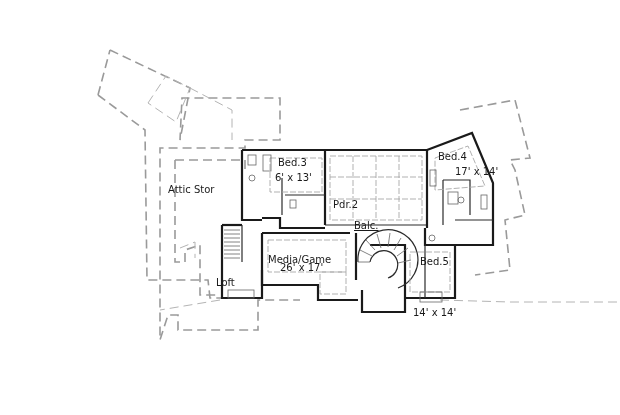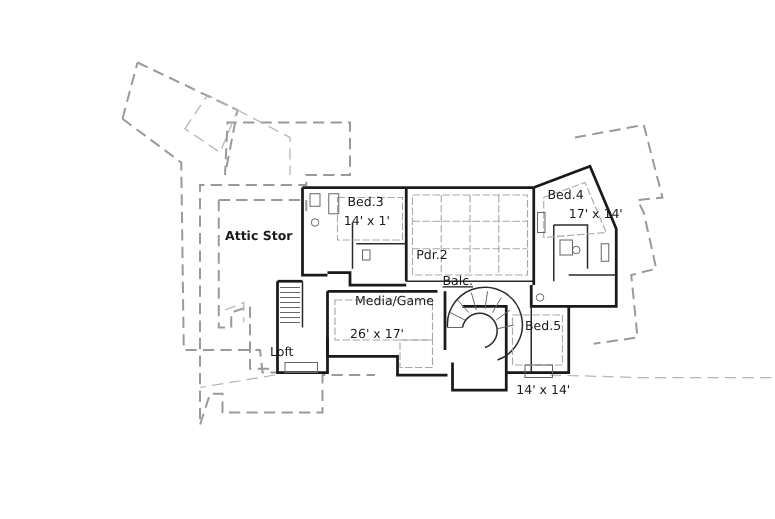--- a/index.html
+++ b/index.html
@@ -98,30 +98,30 @@
     <rect class="fix" x="448" y="192" width="10" height="12"></rect>
     <rect class="fix" x="481" y="195" width="6" height="14"></rect>
     <circle class="fix" cx="432" cy="238" r="3"></circle>
     <rect class="fix" x="290" y="200" width="6" height="8"></rect>
     <rect class="fix" x="420" y="292" width="22" height="10"></rect>
     <rect class="fix" x="228" y="290" width="26" height="8"></rect>
   </g>
 </svg>
 
 <div class="lbl room-name" style="left:278px;top:157px;">Bed.3</div>
-<div class="lbl room-dim" style="left:275px;top:172px;">14' x 1'</div>
+<div class="lbl room-dim" style="left:275px;top:172px;">6' x 13'</div>
 
 <div class="lbl room-name" style="left:438px;top:151px;text-align:center;">Bed.4</div>
 <div class="lbl room-dim" style="left:455px;top:166px;">17' x 14'</div>
 
 <div class="lbl room-name" style="left:420px;top:256px;">Bed.5</div>
 <div class="lbl room-dim" style="left:413px;top:271px;margin-top:36px;">14' x 14'</div>
 
-<div class="lbl room-name" style="left:268px;top:236px;margin-left:16px;">Media/Game</div>
+<div class="lbl room-name" style="left:268px;top:254px;">Media/Game</div>
 <div class="lbl room-dim" style="left:280px;top:262px;">26' x 17'</div>
 
 <div class="lbl room-name" style="left:287px;top:199px;margin-left:46px;">Pdr.2</div>
 
-<div class="lbl room-name" style="left:180px;top:184px;font-weight:bold;">Attic Stor</div>
+<div class="lbl room-name" style="left:168px;top:184px;">Attic Stor</div>
 
 <div class="lbl room-name" style="left:216px;top:277px;">Loft</div>
 
 <div class="lbl room-name" style="left:354px;top:220px;text-decoration:underline;">Balc.</div>
 
 </body></html>

